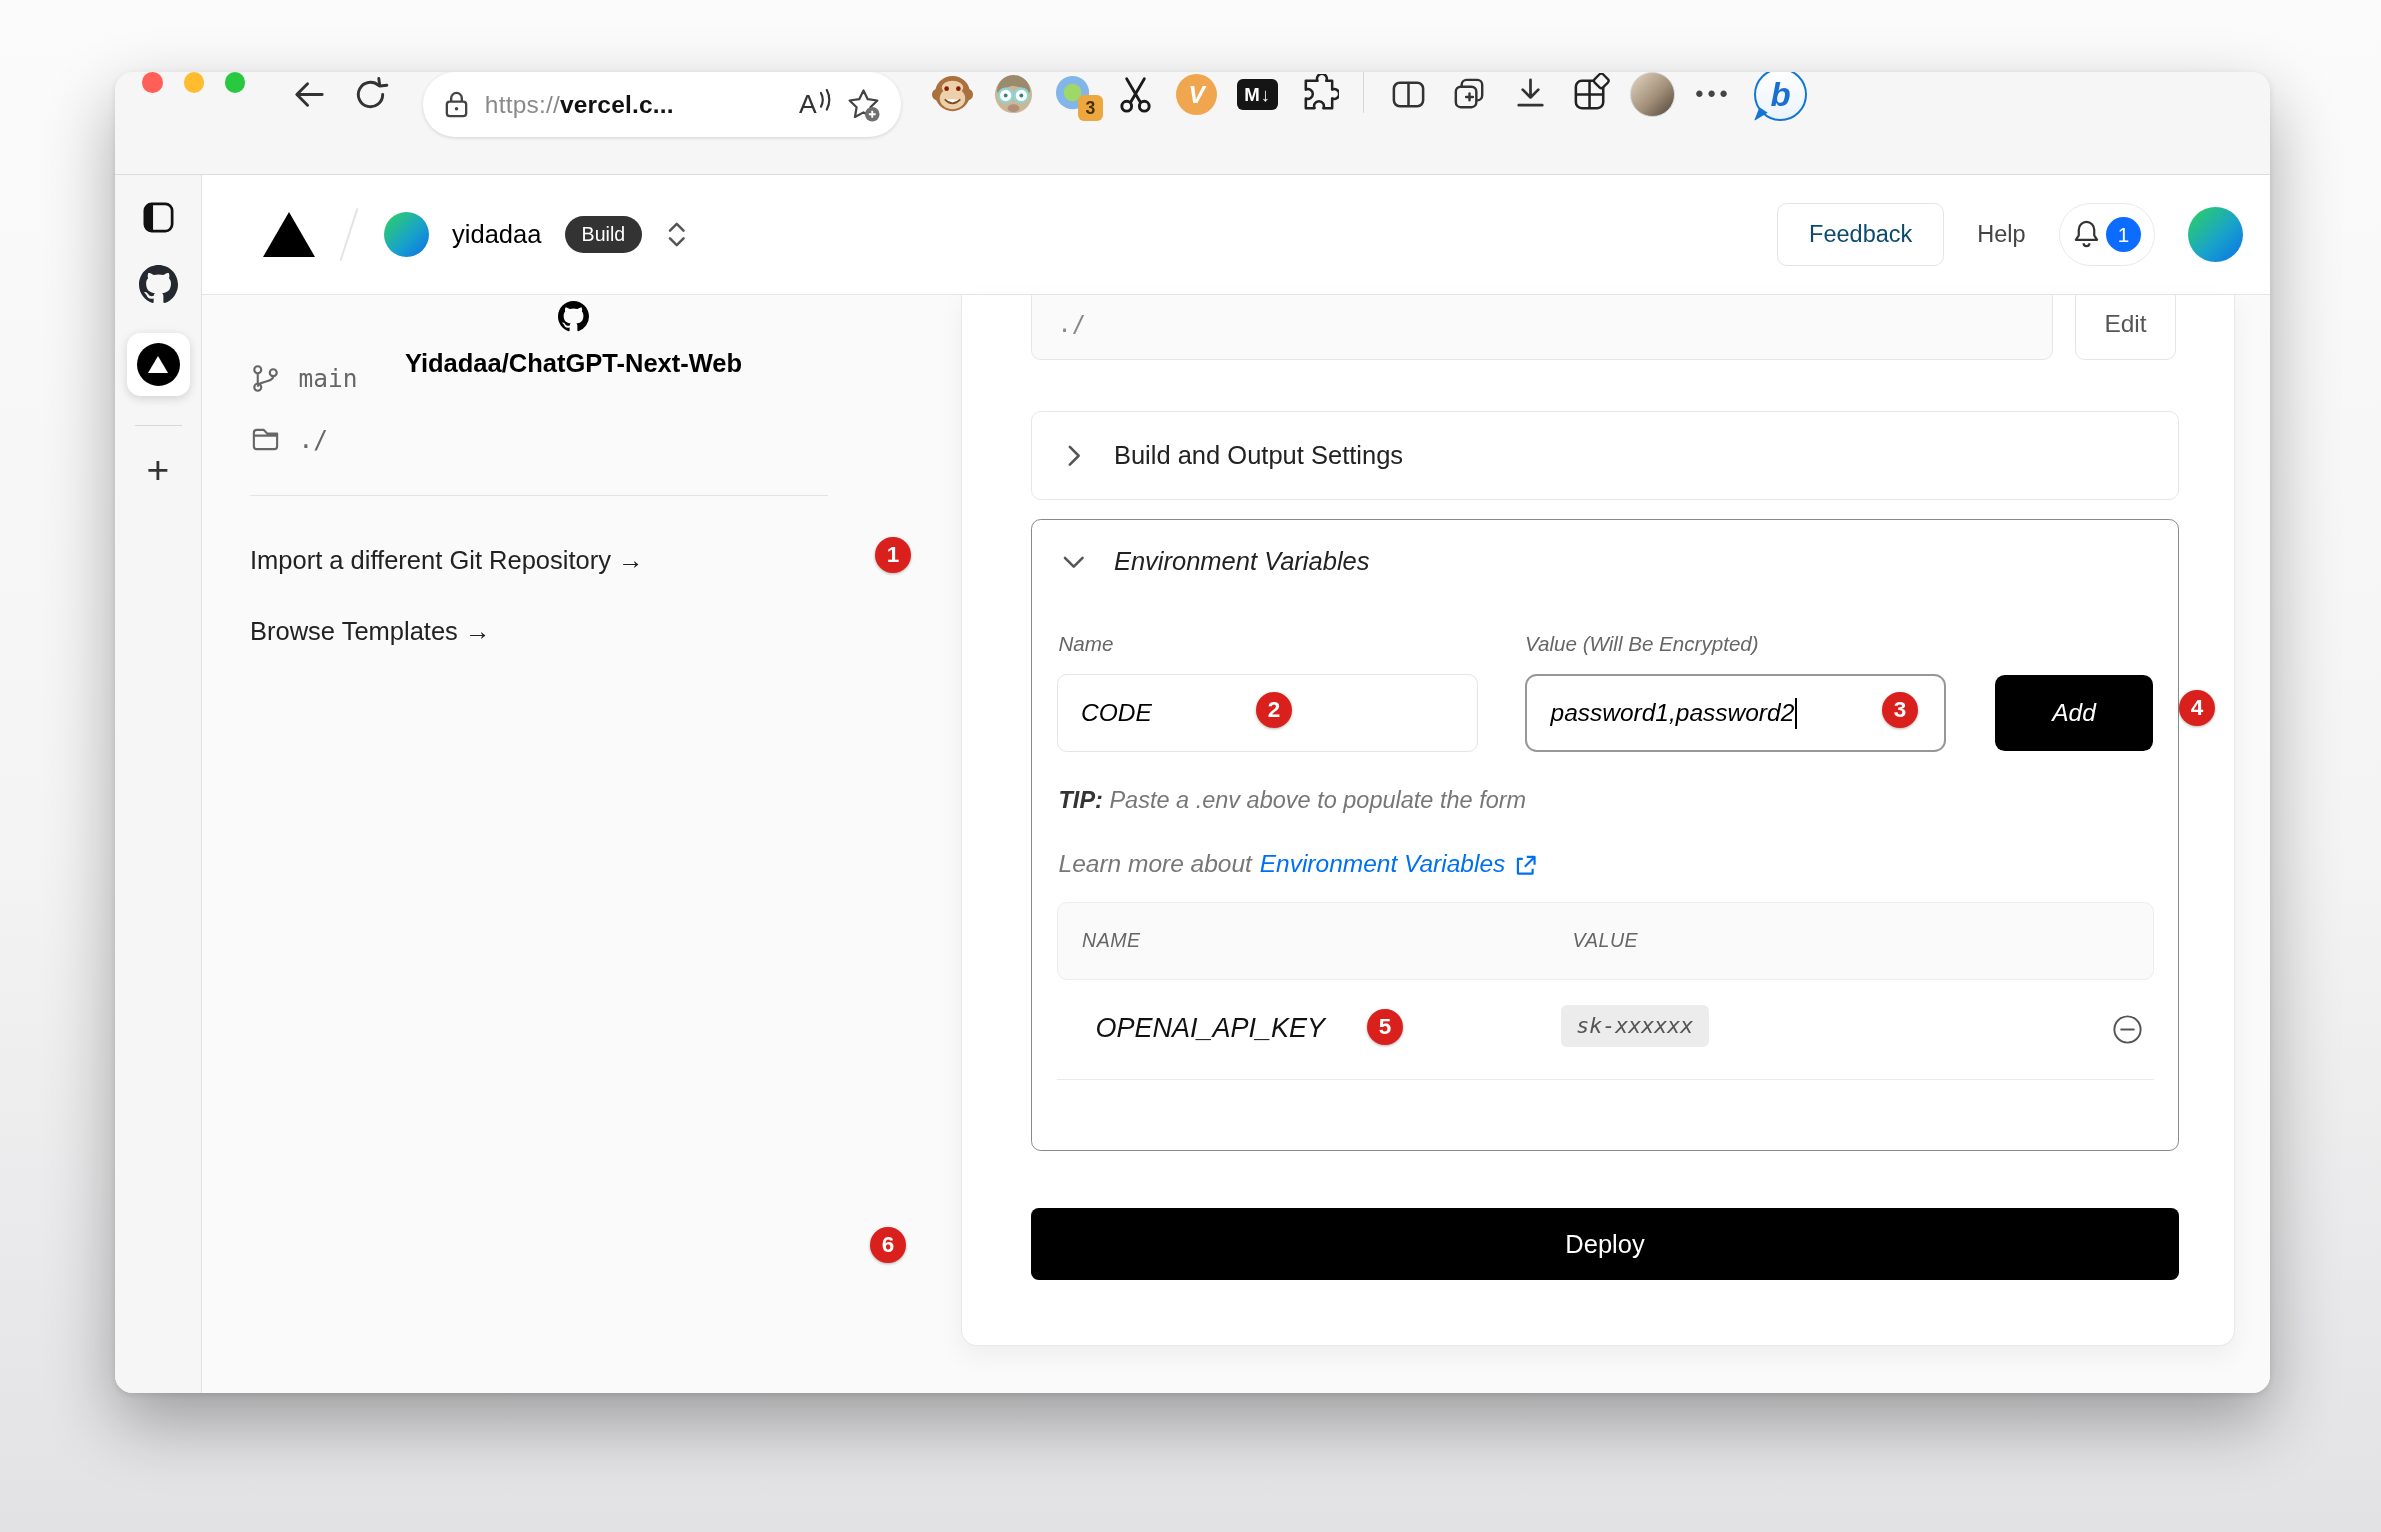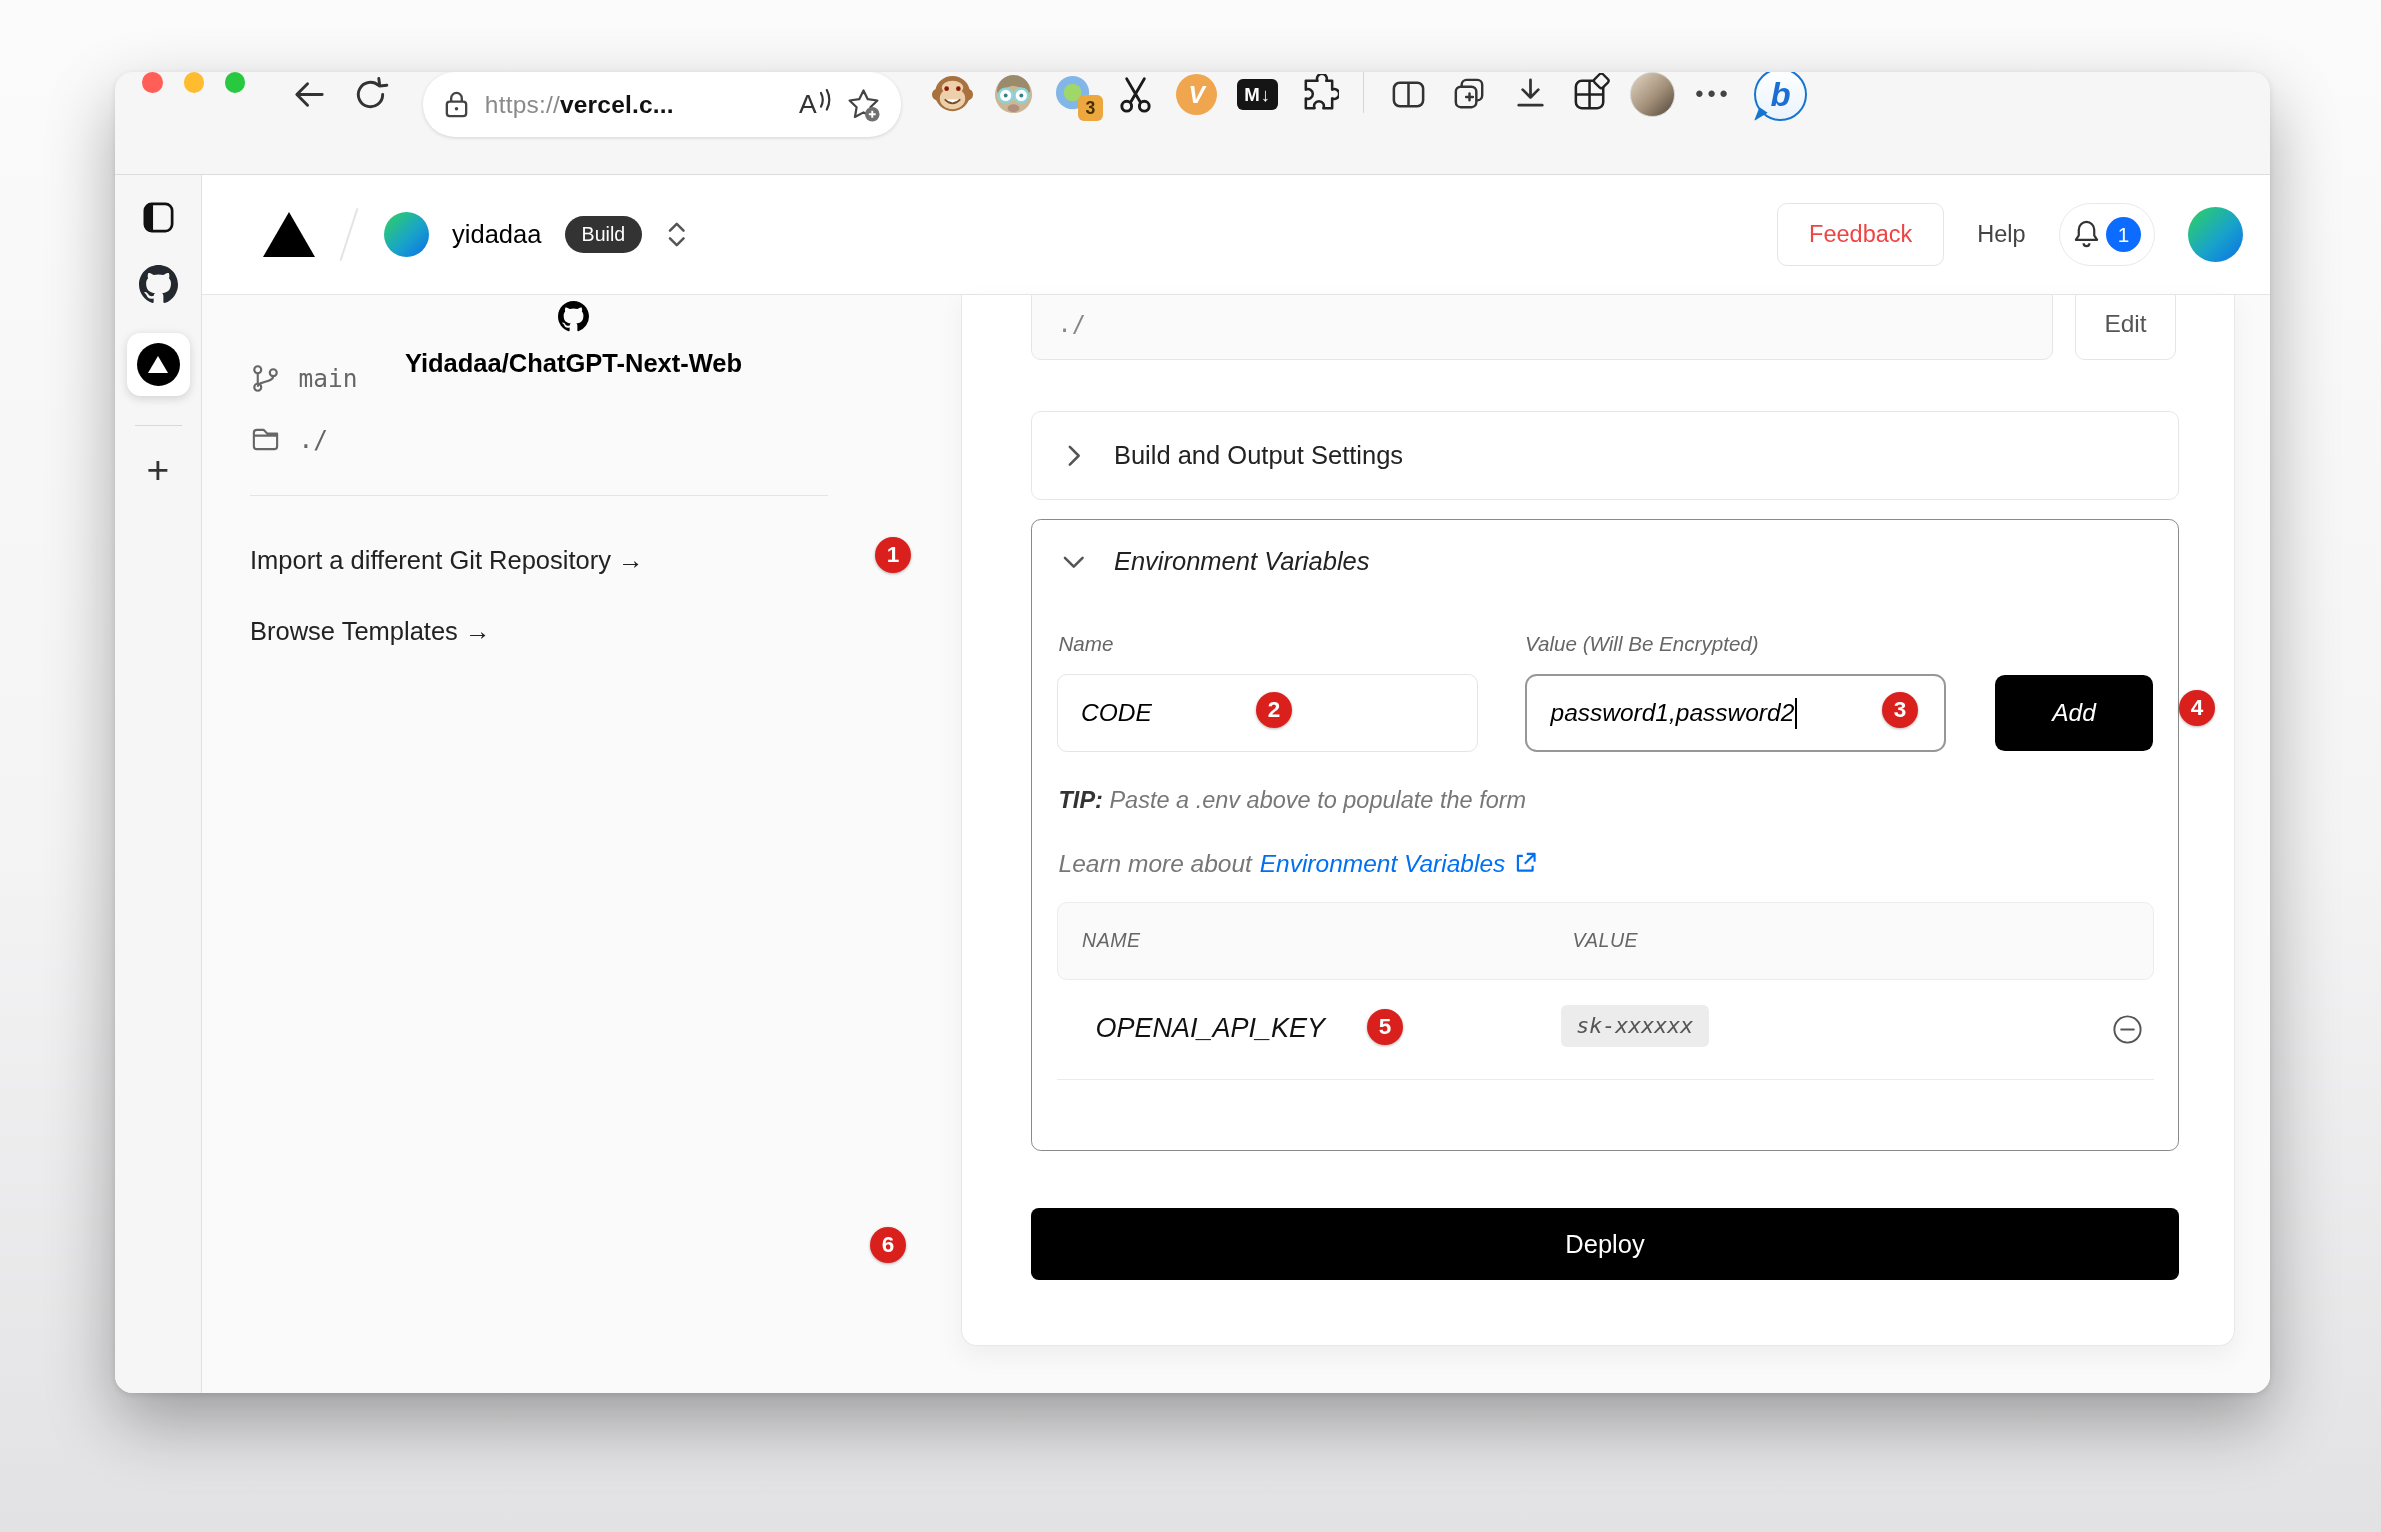--- a/index.html
+++ b/index.html
@@ -62,21 +62,21 @@
   .tri { width:0; height:0; border-left:26.5px solid transparent; border-right:26.5px solid transparent;
     border-bottom:45px solid #000; }
   .hdr-slash { width:2px; height:55px; background:#e4e4e4; transform:rotate(18deg); margin:0 9.8px; }
   .grad-av { border-radius:50%; background:linear-gradient(135deg,#2fd35d 0%,#19a4c8 55%,#0b6fe8 100%); }
   .av-46{width:45px;height:45px;} .av-56{width:55px;height:55px;}
   .team-name { font-size:25.5px; font-weight:500; color:#000; }
   .hobby { background:#333; color:#fff; font-size:19.6px; font-weight:500;
     padding:6.9px 16.7px; border-radius:979px; }
   .hdr-right { margin-left:auto; display:flex; align-items:center; gap:33px; }
   .feedback { height:63px; padding:0 31px; border:1px solid #e4e4e4; background:#fff; border-radius:9.8px;
-    font-size:23.5px; color:#ef4444; display:flex; align-items:center; }
+    font-size:23.5px; color:#0c4a6e; display:flex; align-items:center; }
   .help { font-size:23.5px; color:#444; }
   .bell-pill { height:63px; width:96px; border:1px solid #e8e8e8; background:#fff; border-radius:979px;
     display:flex; align-items:center; justify-content:center; gap:4.9px; }
   .notif { width:35px; height:35px; border-radius:50%; background:#0b6cff; color:#fff;
     font-size:20.6px; display:flex; align-items:center; justify-content:center; }
 
   .content { position:absolute; left:0; right:0; top:120px; bottom:0; }
 
   
   .left-col { position:absolute; left:48px; top:5.9px; width:647px; }
@@ -112,21 +112,21 @@
     display:flex; align-items:center; padding:0 23.5px; font-size:24.5px; color:#000; }
   .inp-name { left:24.5px; width:421px; border:1px solid #e5e5e5; }
   .inp-value { left:493px; width:421px; border:2px solid #979797; border-radius:11.8px; }
   .caret { display:inline-block; width:2px; height:31px; background:#000; margin-left:1px; vertical-align:middle; }
   .add-btn { position:absolute; left:963px; top:155px; width:158px; height:76px; background:#000;
     border-radius:9.8px; color:#fff; font-size:24.5px; font-weight:500;
     display:flex; align-items:center; justify-content:center; }
   .tip { position:absolute; left:26.5px; top:267px; font-size:23.5px; color:#777; }
   .tip b { color:#333; }
   .learn { position:absolute; left:26.5px; top:330px; font-size:24.5px; color:#777;
-    display:flex; align-items:flex-start; gap:7.8px; }
+    display:flex; align-items:flex-end; gap:7.8px; }
   .blue-link { color:#0070f3; }
   .thead { position:absolute; left:24.5px; top:382px; width:1097px; height:78px;
     background:#fafafa; border:1px solid #ececec; border-radius:9.8px; }
   .th { position:absolute; top:25.5px; font-size:19.6px; color:#666; letter-spacing:0.5px; }
   .th-name{left:24.5px;} .th-value{left:515px;}
   .trow { position:absolute; left:24.5px; top:461px; width:1097px; height:98px; }
   .td-name { position:absolute; left:39px; top:32px; font-size:27px; color:#111; }
   .chip { position:absolute; left:504px; top:23.5px; background:#ececec; border-radius:5.9px;
     padding:8.8px 15.7px; font-size:21.6px; color:#555; font-family:"DejaVu Sans Mono",monospace; }
   .minus { position:absolute; right:9.8px; top:32px; }

